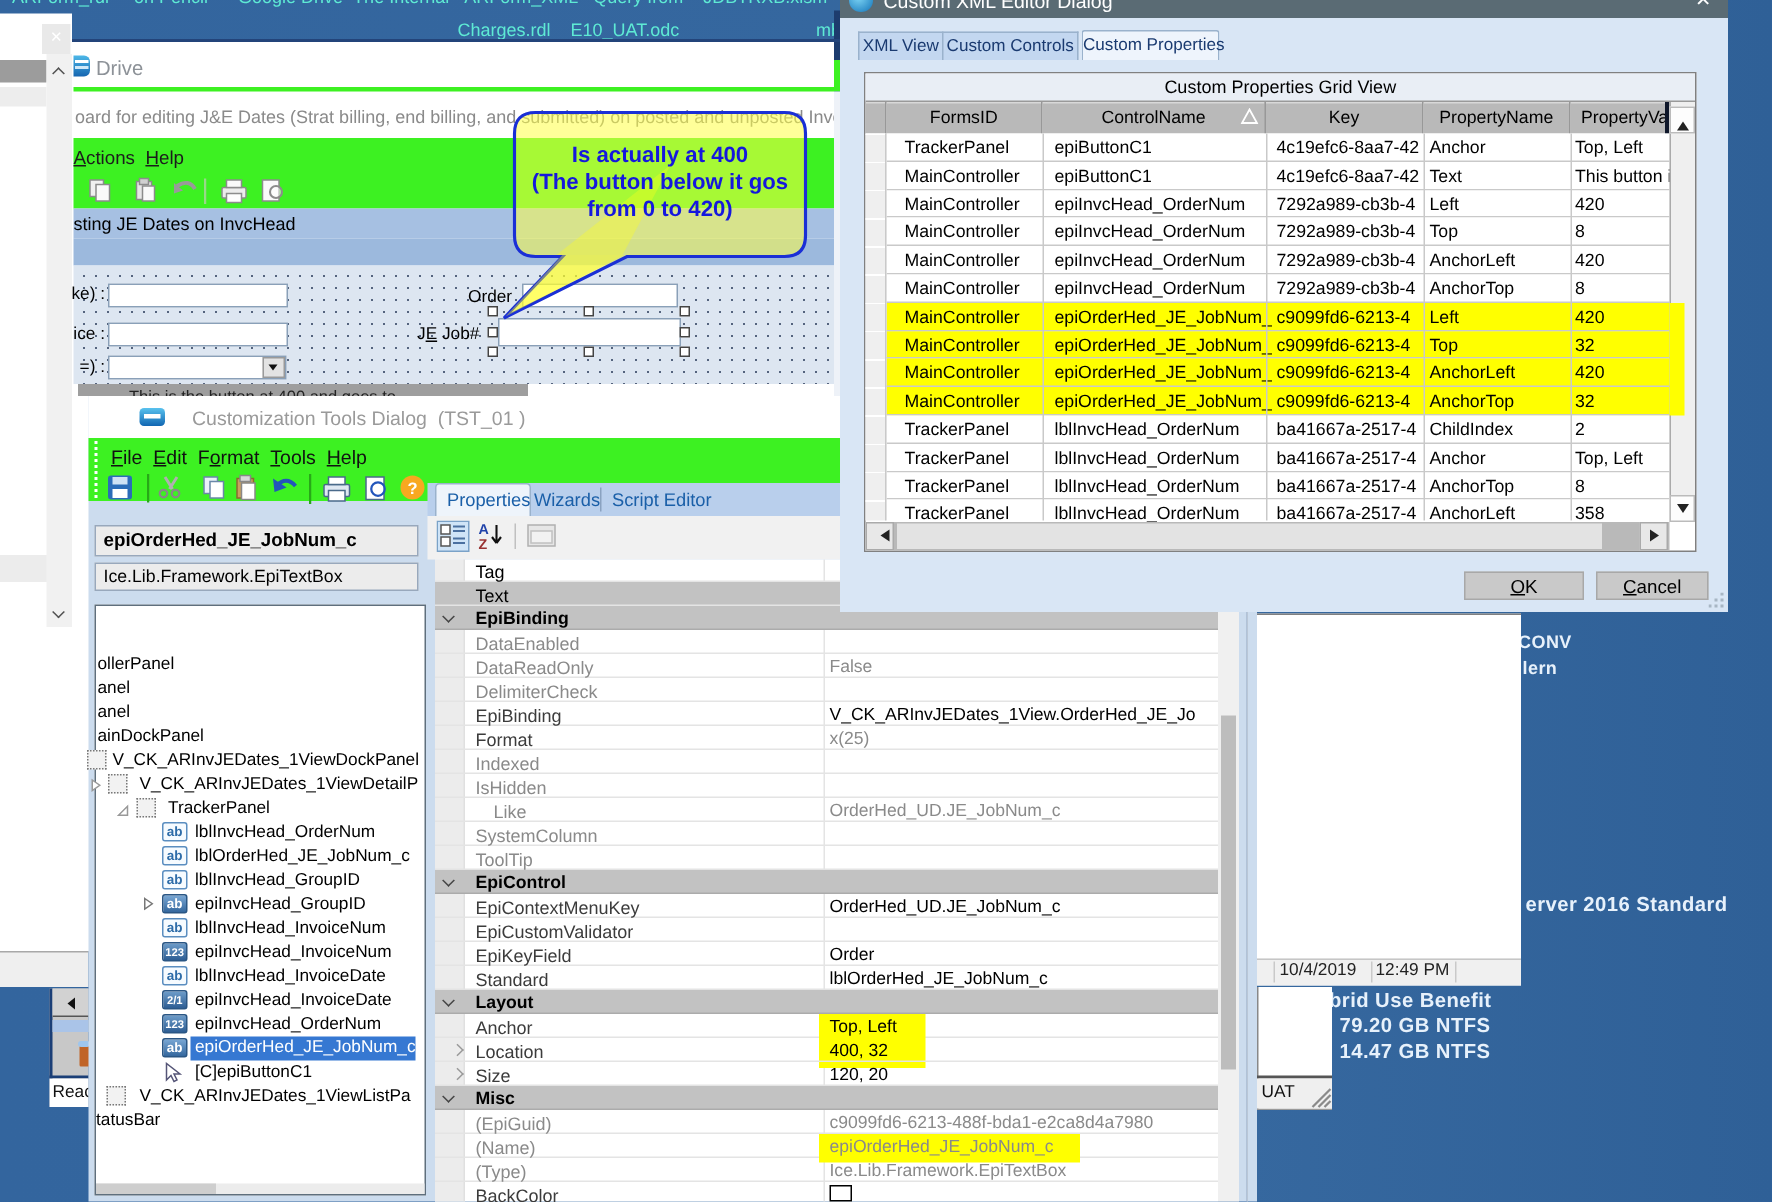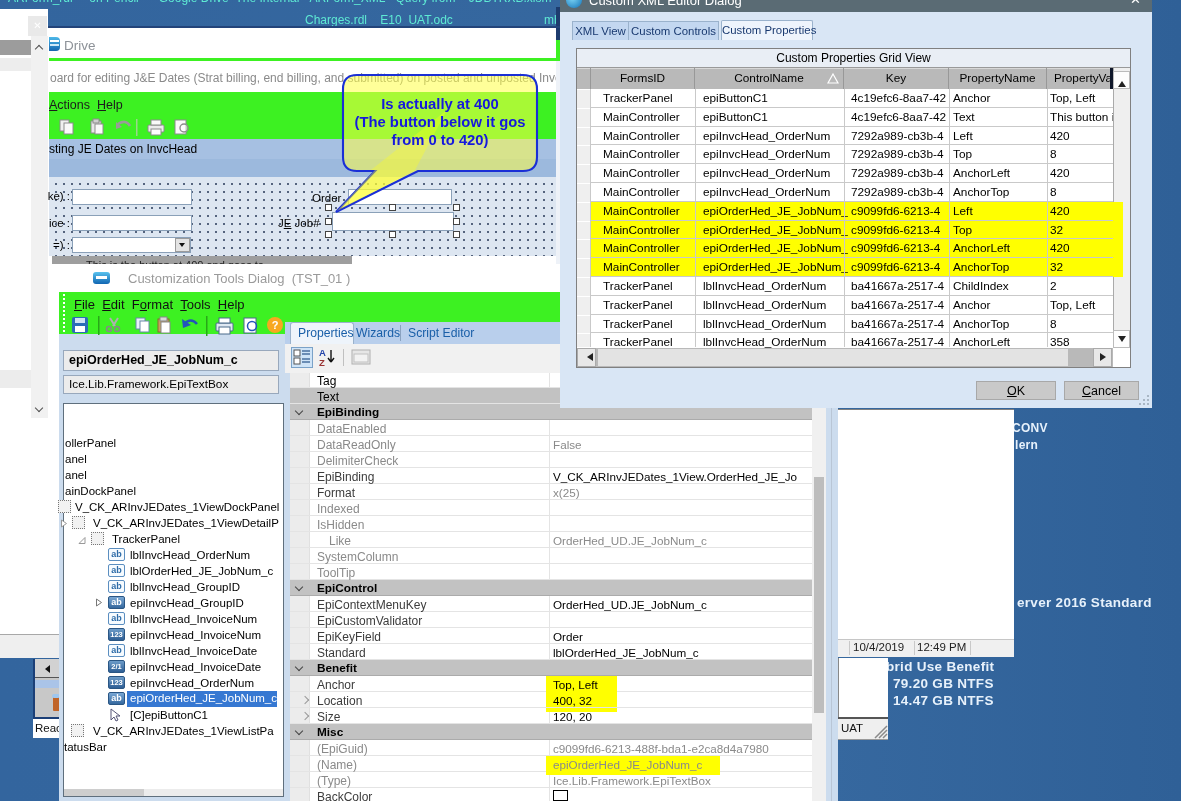--- a/index.html
+++ b/index.html
@@ -320,21 +320,21 @@
     <div class="pn" style="top:614px;">EpiCustomValidator</div>
 <div class="prow" style="top:628px;"></div>
     <div class="pn" style="top:630px;">EpiKeyField</div>
     <div class="pv" style="top:630px;">Order</div>
 <div class="prow" style="top:644px;"></div>
     <div class="pn" style="top:646px;">Standard</div>
     <div class="pv" style="top:646px;">lblOrderHed_JE_JobNum_c</div>
 <div class="cat" style="top:660px;"></div>
     <div class="chev" style="left:296px;top:664px;"></div>
     <div class="cat" style="top:660px;background:none;border:none;">
-      <b>Benefit</b>
+      <b>Layout</b>
     </div>
 <div class="prow" style="top:676px;"></div>
     <div class="a" style="left:546px;top:676px;width:71px;height:36px;background:#ffff00;"></div>
     <div class="pn" style="top:678px;">Anchor</div>
     <div class="pv" style="top:678px;font-weight:normal;">Top, Left</div>
 <div class="prow" style="top:692px;"></div>
     <div class="rmk" style="left:302px;top:697px;"></div>
     <div class="pn" style="top:694px;">Location</div>
     <div class="pv" style="top:694px;">400, 32</div>
 <div class="prow" style="top:708px;"></div>

